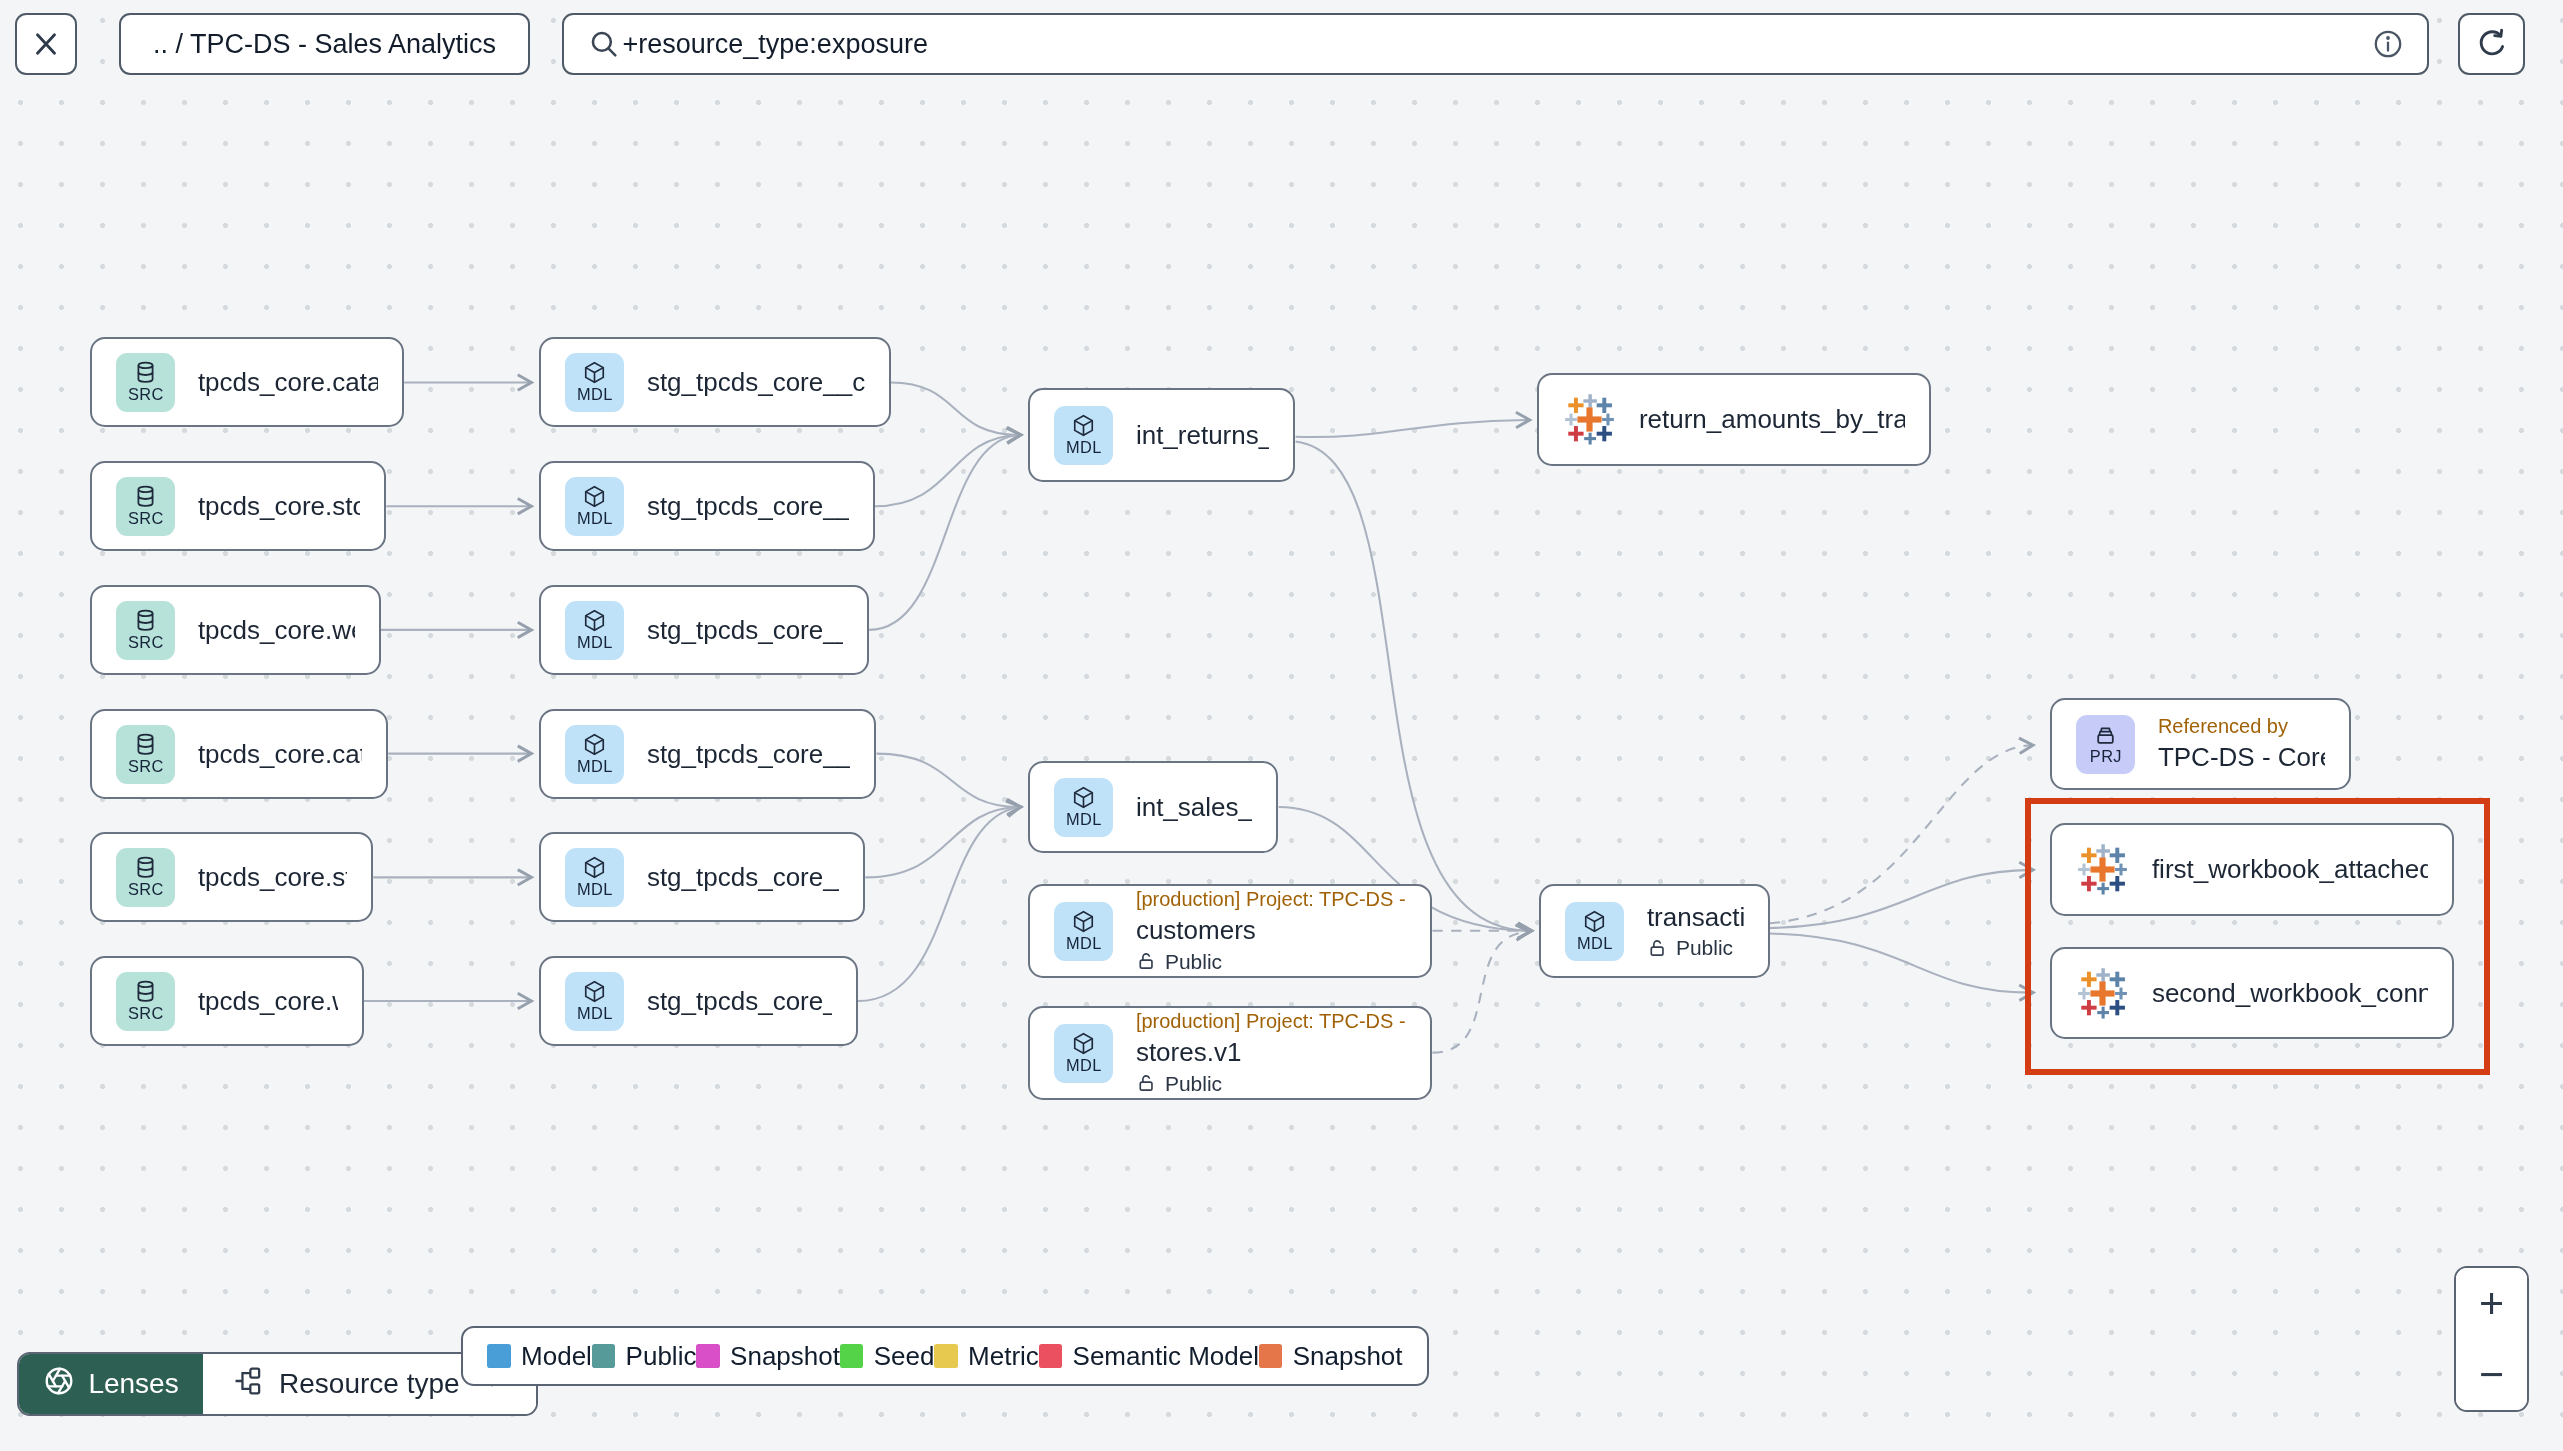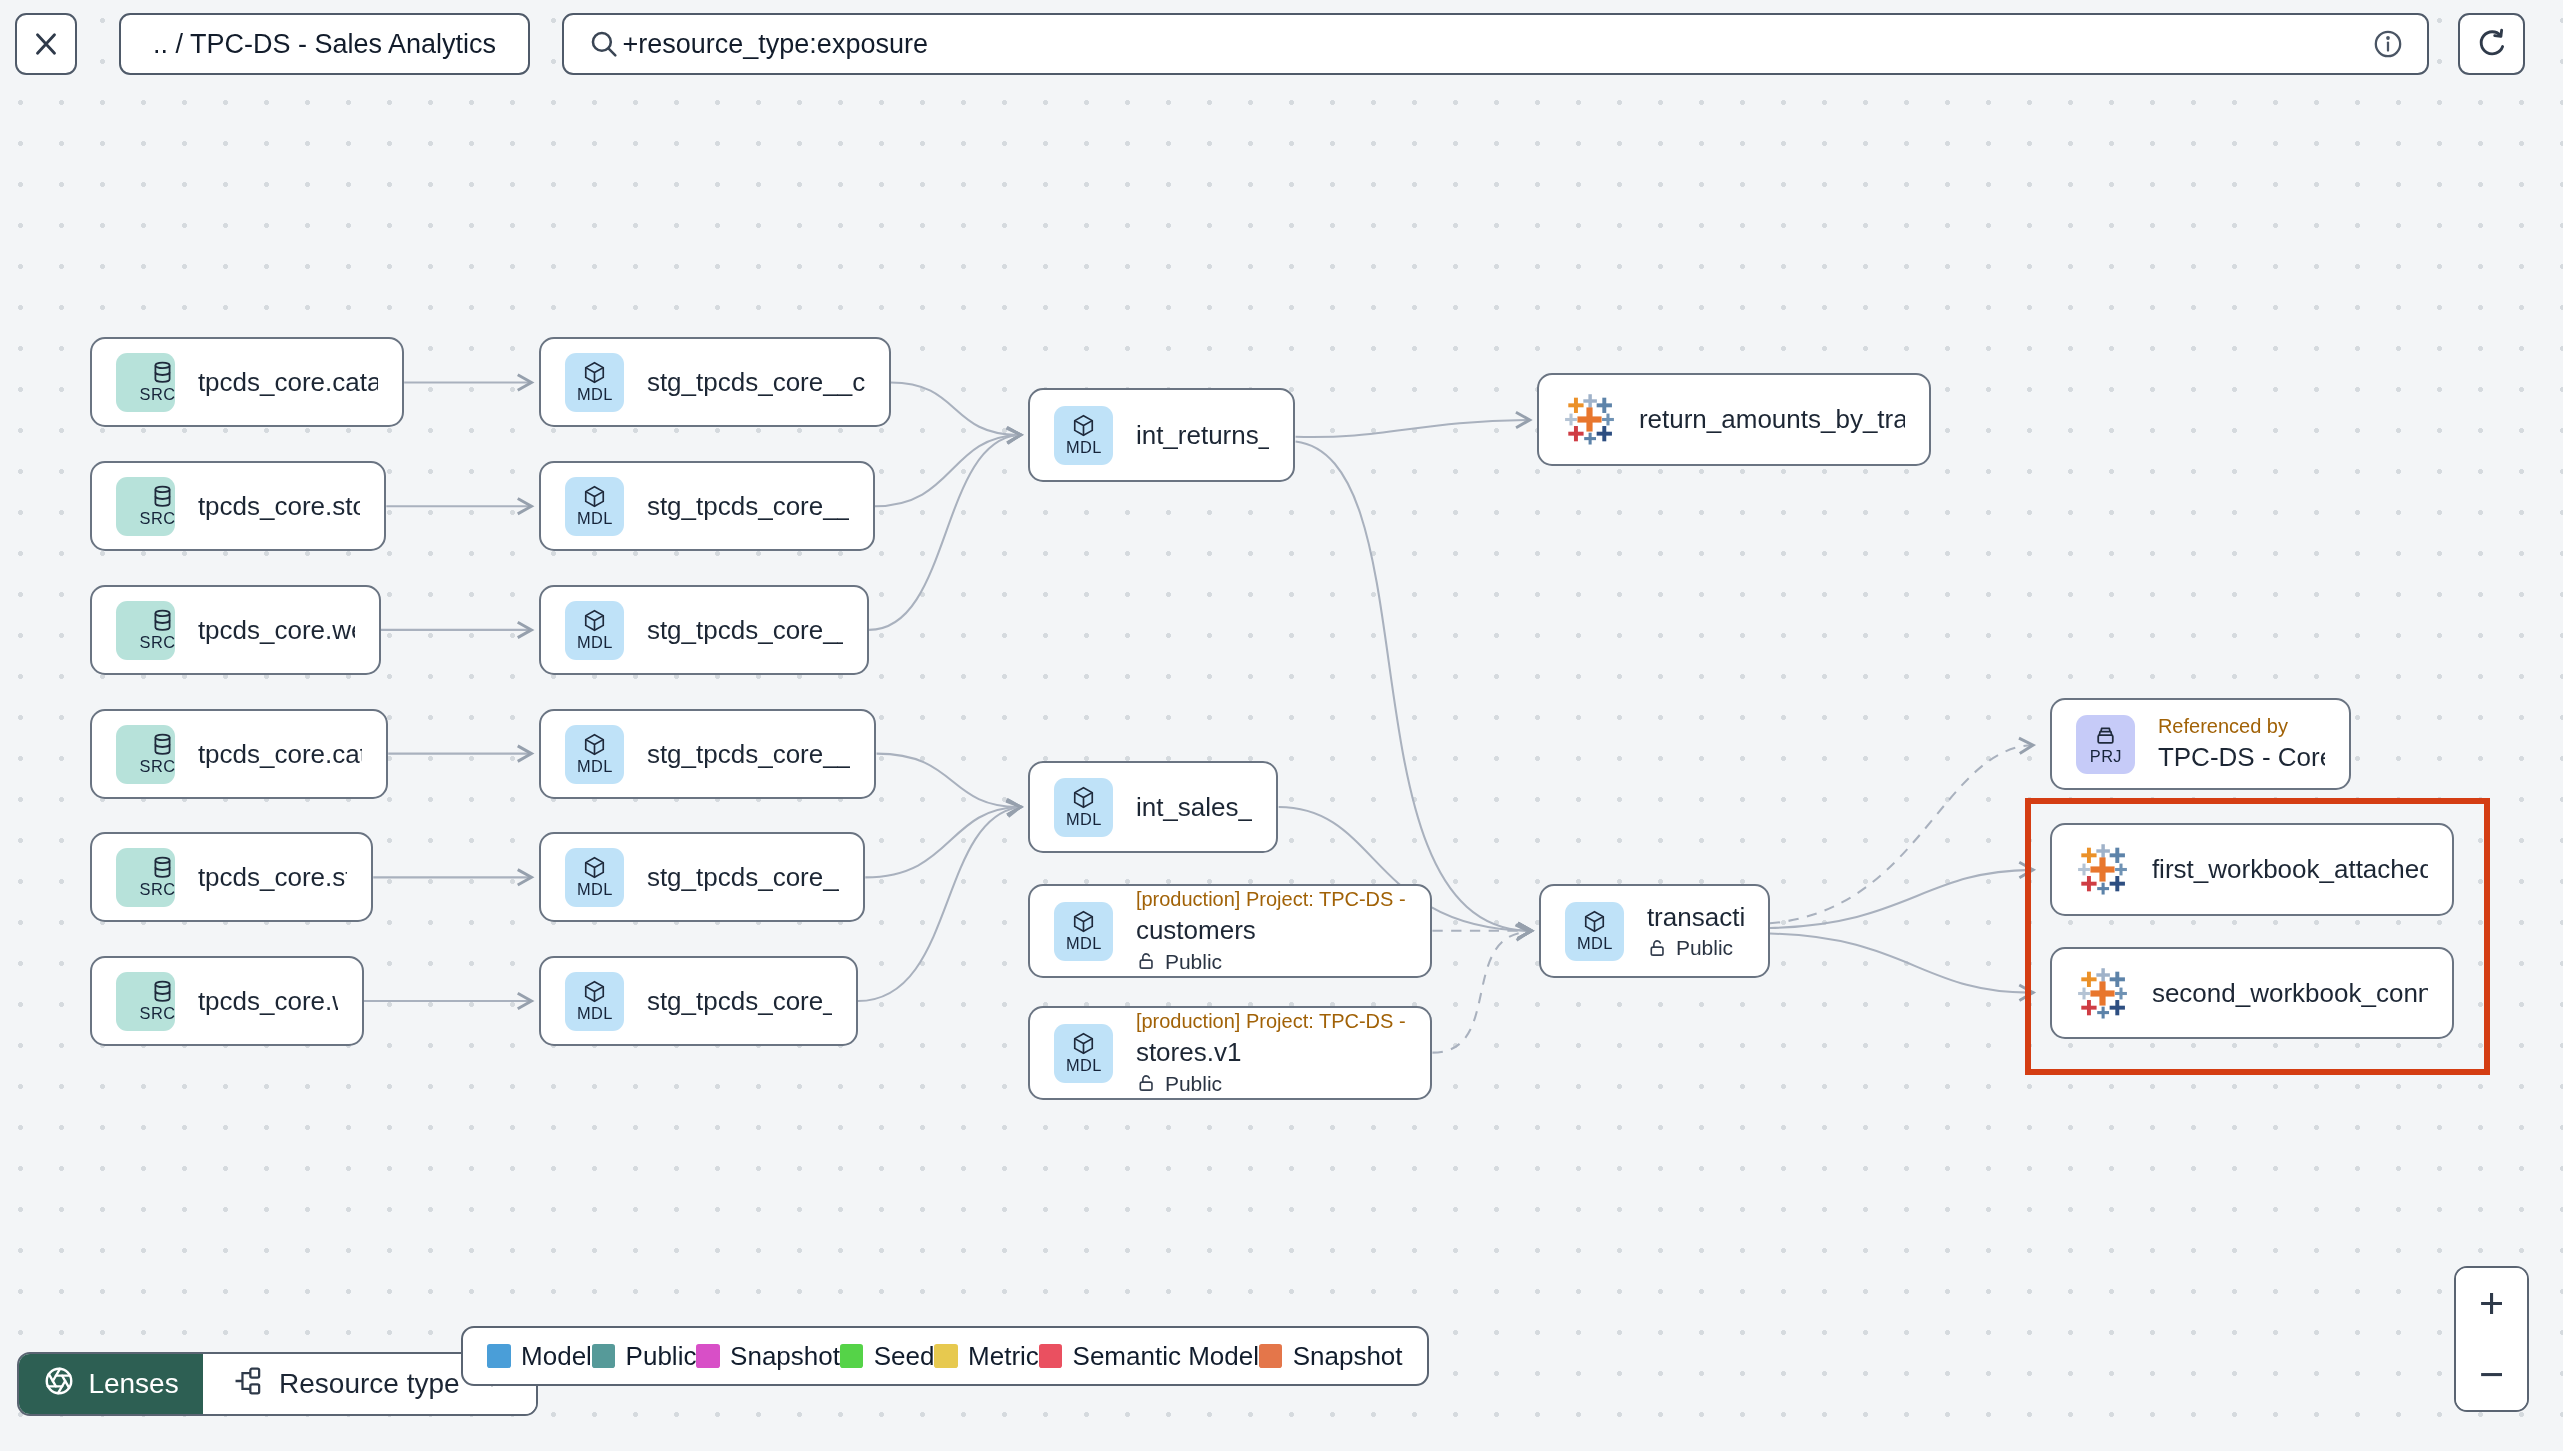--- a/index.html
+++ b/index.html
@@ -16,21 +16,21 @@
   #highlight-box{position:absolute;left:2025px;top:798px;width:465px;height:277px;
     border:6.6px solid #d43d13;z-index:1;box-sizing:border-box;}
   
   .node{position:absolute;z-index:2;background:#fff;border:2.3px solid #6a7482;
     border-radius:15px;display:flex;align-items:center;gap:22.5px;padding:0 24.4px;
     box-sizing:border-box;cursor:pointer;}
   .badge{width:59px;height:59px;border-radius:11.2px;display:flex;flex-direction:column;
     align-items:center;justify-content:center;flex:none;}
   .badge svg{width:25px;height:25px;display:block;}
   .badge-txt{font-size:16.4px;color:#16243a;margin-top:0.9px;letter-spacing:0.4px;}
-  .badge-src{background:#b7e2da;align-items:flex-end;}
+  .badge-src{background:#b7e2da;}
   .badge-mdl{background:#bfe2f8;}
   .badge-prj{background:#c6cbf8;}
   .exp-icon svg{width:53px;height:53px;display:block;flex:none;}
   .node-col{display:flex;flex-direction:column;gap:3.7px;min-width:0;}
   .node-label{font-size:26px;color:#1c2634;white-space:nowrap;overflow:hidden;}
   .node-super{font-size:20px;color:#a16207;white-space:nowrap;overflow:hidden;}
   .node-sub{font-size:21px;color:#2a3443;display:flex;align-items:center;gap:8.4px;}
   .lockicon svg{width:20.6px;height:20.6px;display:block;}
   
   .tb{position:absolute;z-index:5;background:#fff;border:2.8px solid #4f5a69;

